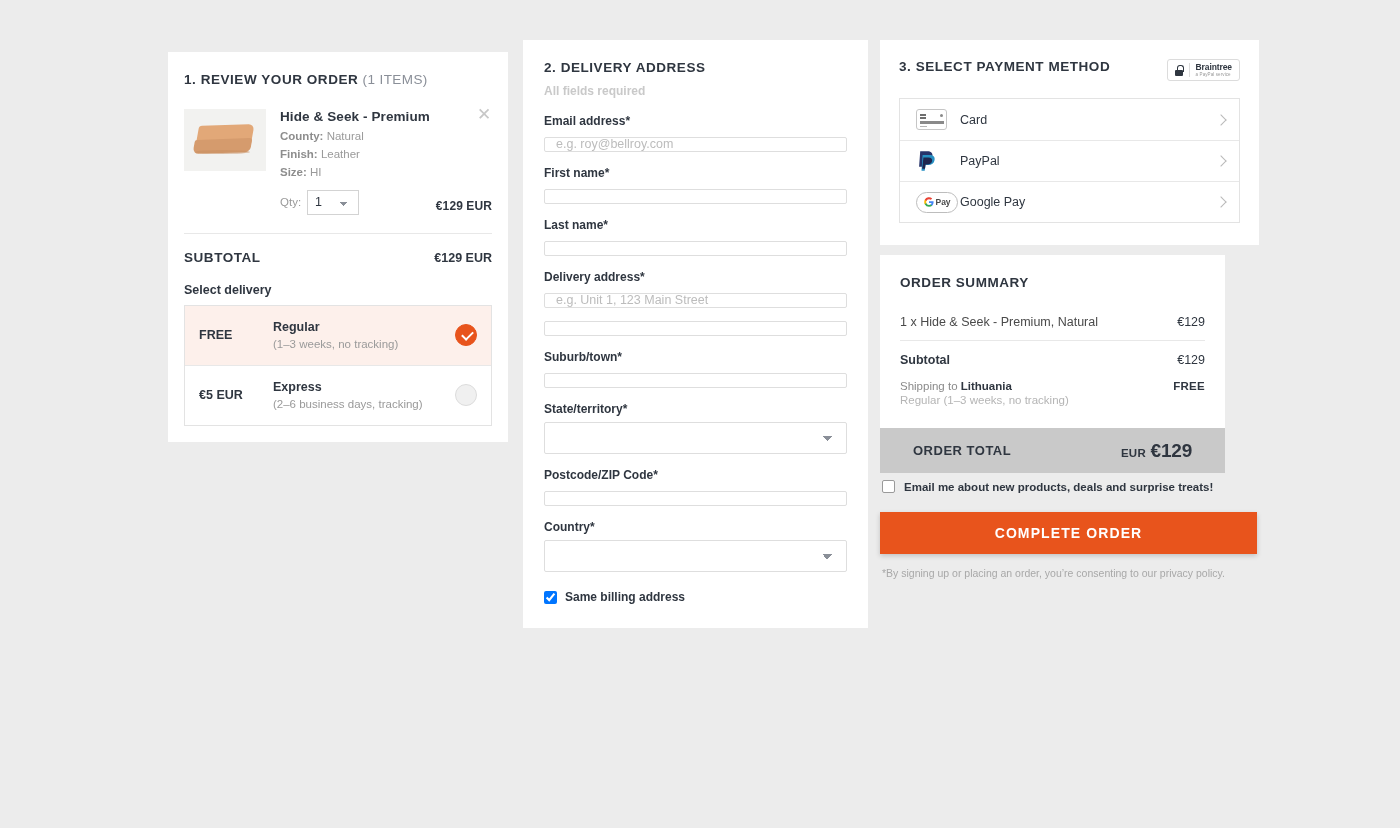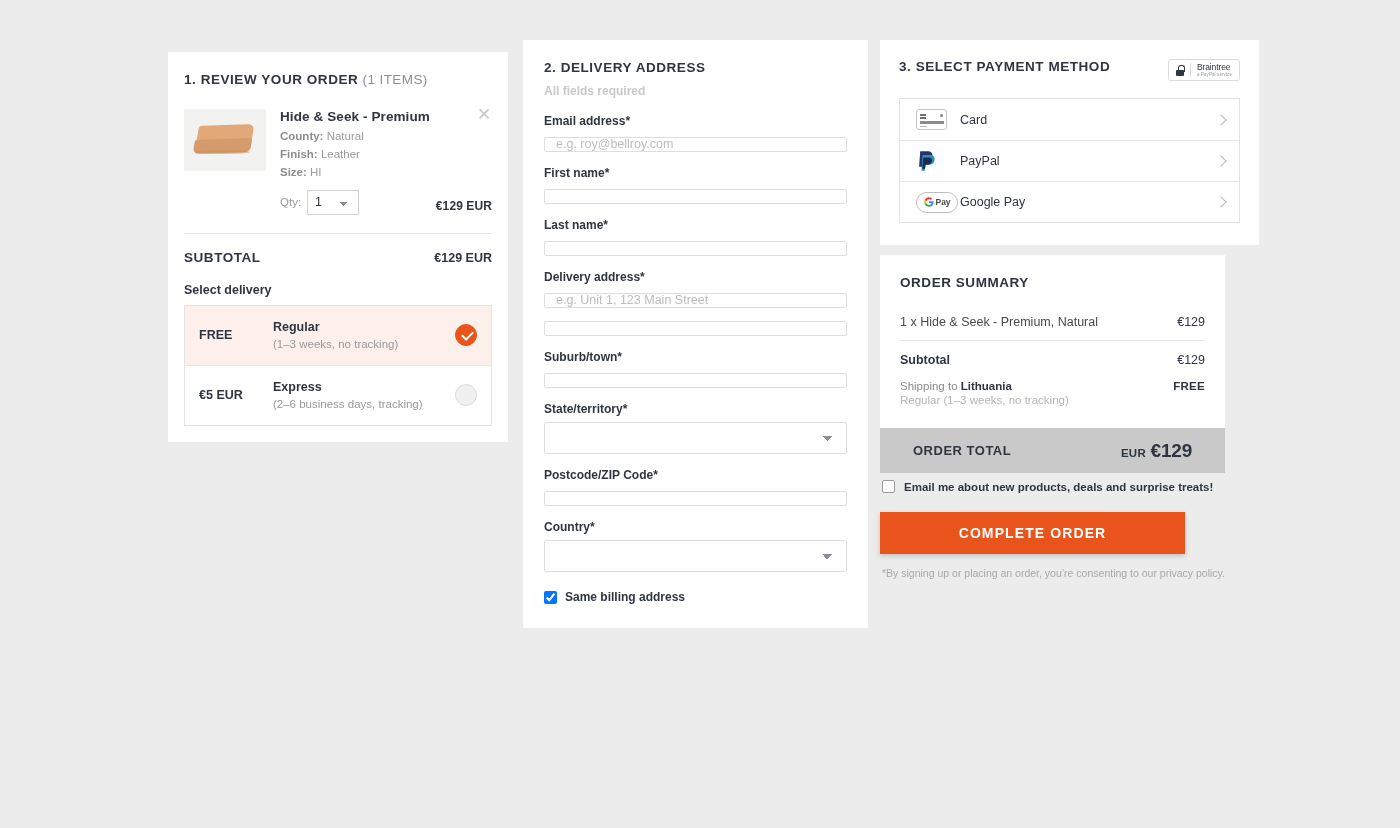--- a/index.html
+++ b/index.html
@@ -273,21 +273,21 @@
   .bt-lock::after {
     content:"";
     position: absolute; left: 3px; top: 0;
     width: 5px; height: 6px;
     border: 1.5px solid #2f3640;
     border-bottom: none;
     border-radius: 3px 3px 0 0;
   }
   .bt-sep { width: 1px; height: 14px; background: #dcdcdc; margin-right: 6px; }
   .bt-text { line-height: 1; }
-  .bt-name { font-size: 8.5px; font-weight: normal; letter-spacing: -.1px; color: #2f3640; }
+  .bt-name { font-size: 8.5px; font-weight: bold; letter-spacing: -.1px; color: #2f3640; }
   .bt-sub { font-size: 4.5px; color: #9a9a9a; letter-spacing: .1px; margin-top: 1px; }
 
   .pay-list {
     border: 1px solid #e3e3e3;
     margin-top: 17px;
   }
   .pay-opt {
     display: flex; align-items: center;
     height: 41px;
     padding: 0 14px 0 16px;
@@ -380,21 +380,21 @@
   .optin-row { display: flex; align-items: center; padding-left: 2px; }
   .optin-row input[type=checkbox] {
     margin: 0 9px 0 0; width: 13px; height: 13px;
     -webkit-appearance: none; appearance: none;
     border: 1px solid #9a9a9a; background: #fff; border-radius: 2px;
   }
   .optin-label { font-size: 11.5px; font-weight: bold; color: #2f3640; }
 
   .cta {
     margin-top: 19px;
-    width: 305px; height: 42px;
+    width: 377px; height: 42px;
     background: #e8541c;
     color: #ffffff;
     border: none;
     font-family: "Liberation Sans", sans-serif;
     font-size: 14px; font-weight: bold;
     letter-spacing: 1.1px;
     cursor: pointer;
     box-shadow: 0 2px 5px rgba(0,0,0,.18);
   }
   .fineprint {

